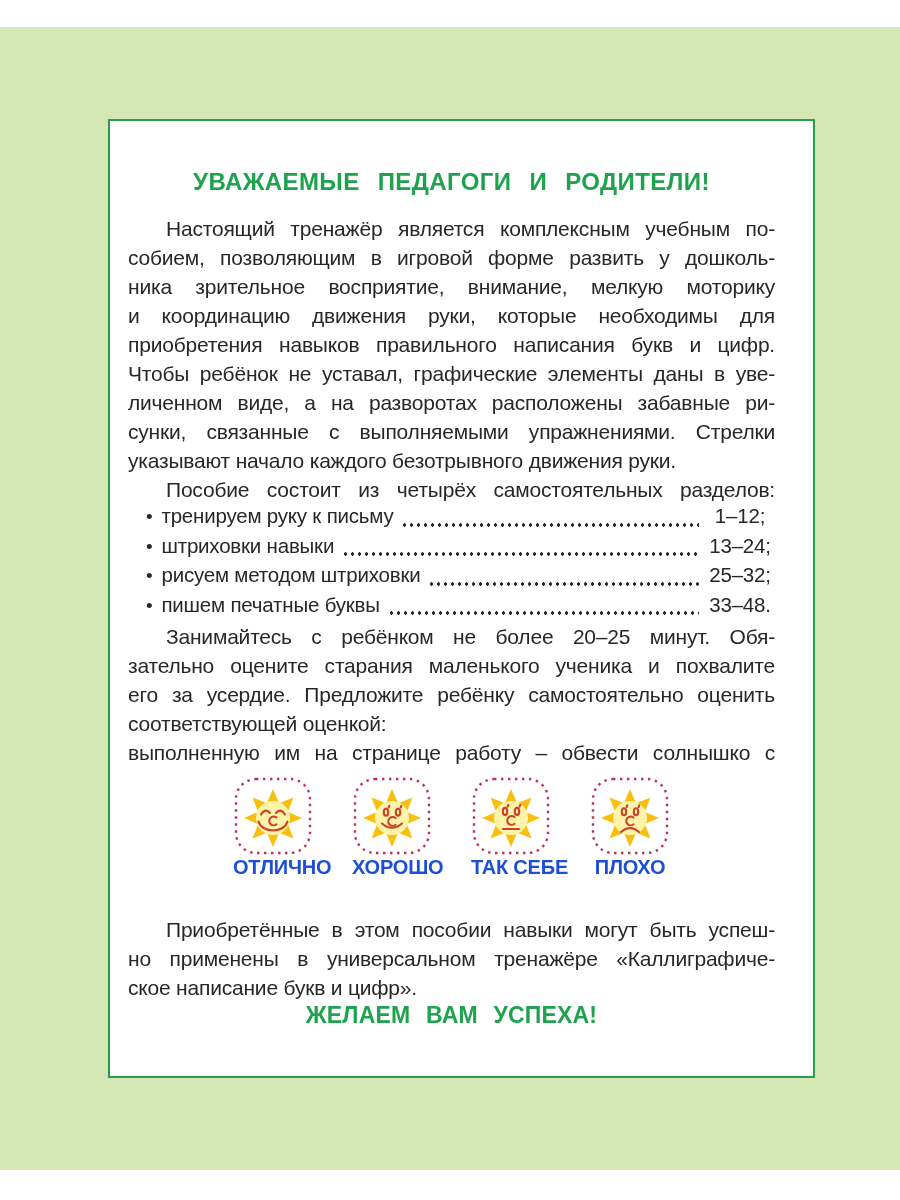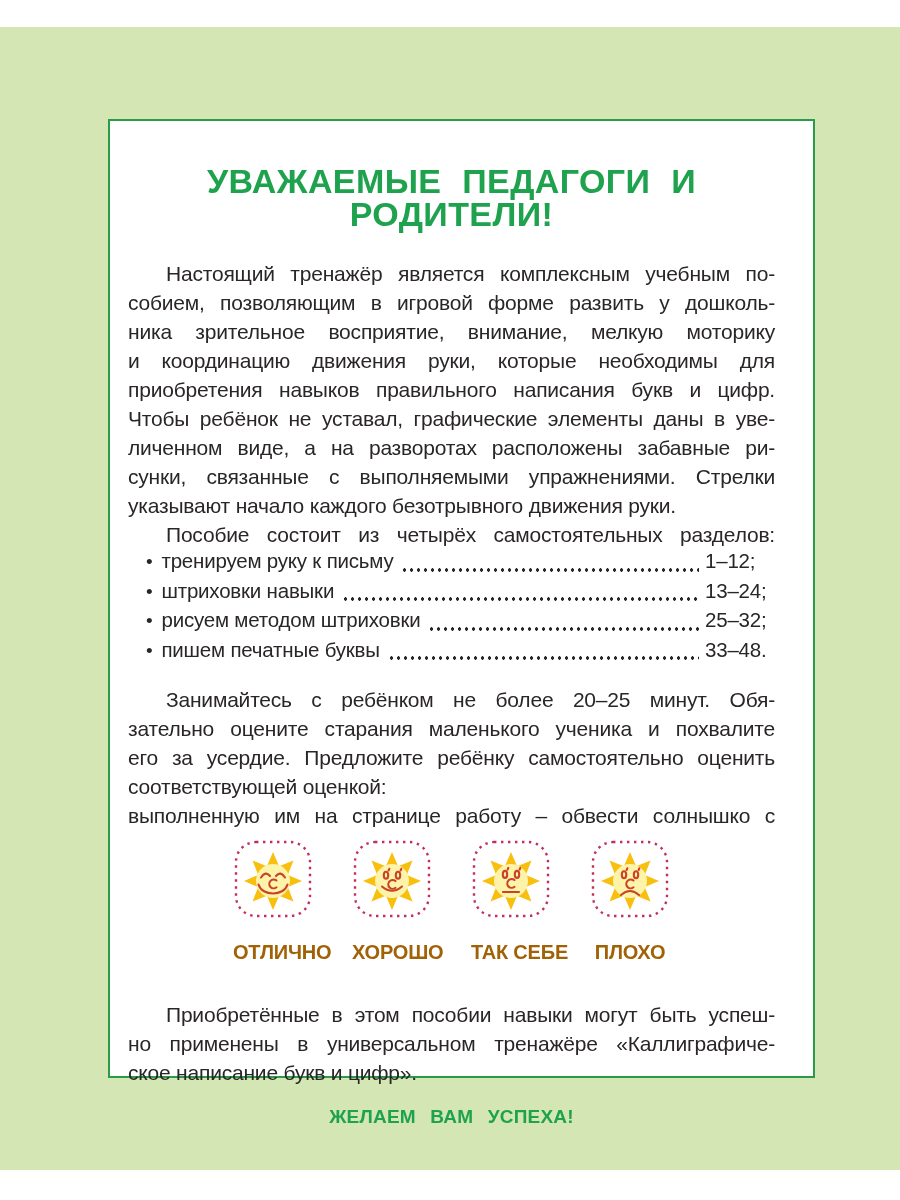--- a/index.html
+++ b/index.html
@@ -7,57 +7,57 @@
     width:900px;height:1200px;background:#ffffff;position:relative;
     font-family:"Liberation Sans","DejaVu Sans",sans-serif;overflow:hidden;
   }
   .band{position:absolute;left:0;top:27px;width:900px;height:1143px;background:#d3e6b4;}
   .card{
     position:absolute;left:108px;top:119px;width:707px;height:959px;
     background:#ffffff;border:2px solid #2a9b48;box-sizing:border-box;
     padding:44px 38px 0 18px;
   }
   .title{
-    margin:0 0 28px 0;text-align:center;color:#1fa24e;
-    font-size:34px;font-weight:bold;word-spacing:11px;letter-spacing:0.4px;
+    margin:0 0 16px 0;text-align:center;color:#1fa24e;
+    font-size:24px;font-weight:bold;word-spacing:11px;letter-spacing:0.4px;
     line-height:33px;
   }
   .para{margin:0;}
   .ln{
     font-size:21px;line-height:29px;color:#2a2627;letter-spacing:-0.2px;
     text-align:justify;text-align-last:justify;white-space:normal;
   }
   .ln.first{text-indent:38px;}
   .ln.last{text-align-last:left;}
   .toc{list-style:none;margin:0;padding:0 0 0 18px;}
   .toc .row{
     display:flex;align-items:baseline;height:29.5px;
     font-size:20.5px;color:#2a2627;letter-spacing:-0.2px;
   }
   .bullet{margin-right:9px;font-size:19px;}
   .dots{
     flex:1;align-self:flex-end;height:6px;margin:0 6px 6px 8px;
     background-image:radial-gradient(circle,#2b2828 1.5px,transparent 1.9px);
     background-size:7px 6px;background-repeat:repeat-x;background-position:left bottom;
   }
-  .num{width:70px;text-align:left;flex:none;}
-  .adv{margin-top:18px;}
+  .num{width:70px;text-align:center;flex:none;}
+  .adv{margin-top:0;}
   .suns{
     display:flex;justify-content:center;gap:39px;margin-top:9px;
   }
   .sun-unit{width:80px;text-align:center;}
   .sun-unit svg{display:block;}
   .sun-label{
-    margin-top:22px;font-size:20px;font-weight:bold;color:#a16207;
+    margin-top:0;font-size:20px;font-weight:bold;color:#1d4ed8;
     white-space:nowrap;letter-spacing:-0.2px;
   }
   .outro{margin-top:36px;}
   .closing{
-    margin-top:19px;text-align:center;color:#1fa24e;font-weight:bold;
-    font-size:19px;word-spacing:9px;letter-spacing:0.2px;
+    text-align:center;color:#1fa24e;font-weight:bold;
+    font-size:23px;word-spacing:9px;letter-spacing:0.2px;
   }
   .face{stroke:#cb4228;stroke-width:2.1;fill:none;stroke-linecap:round;}
   .frame{fill:none;stroke:#c03058;stroke-width:2.4;stroke-dasharray:2.4 4.6;}
   .ray{fill:#f9bf0f;}
   .disc{fill:#fdf3a9;}
 </style>
 </head>
 <body>
 
 <div class="band"></div>

